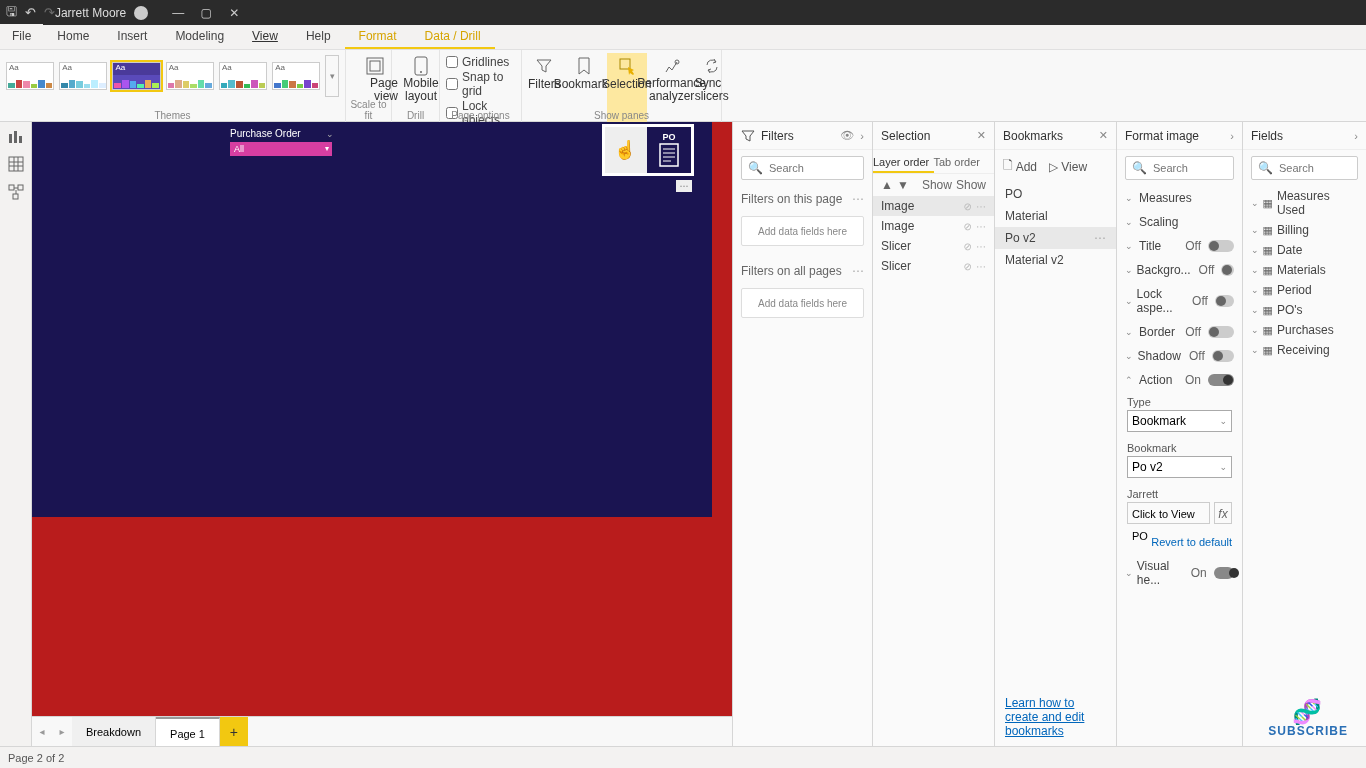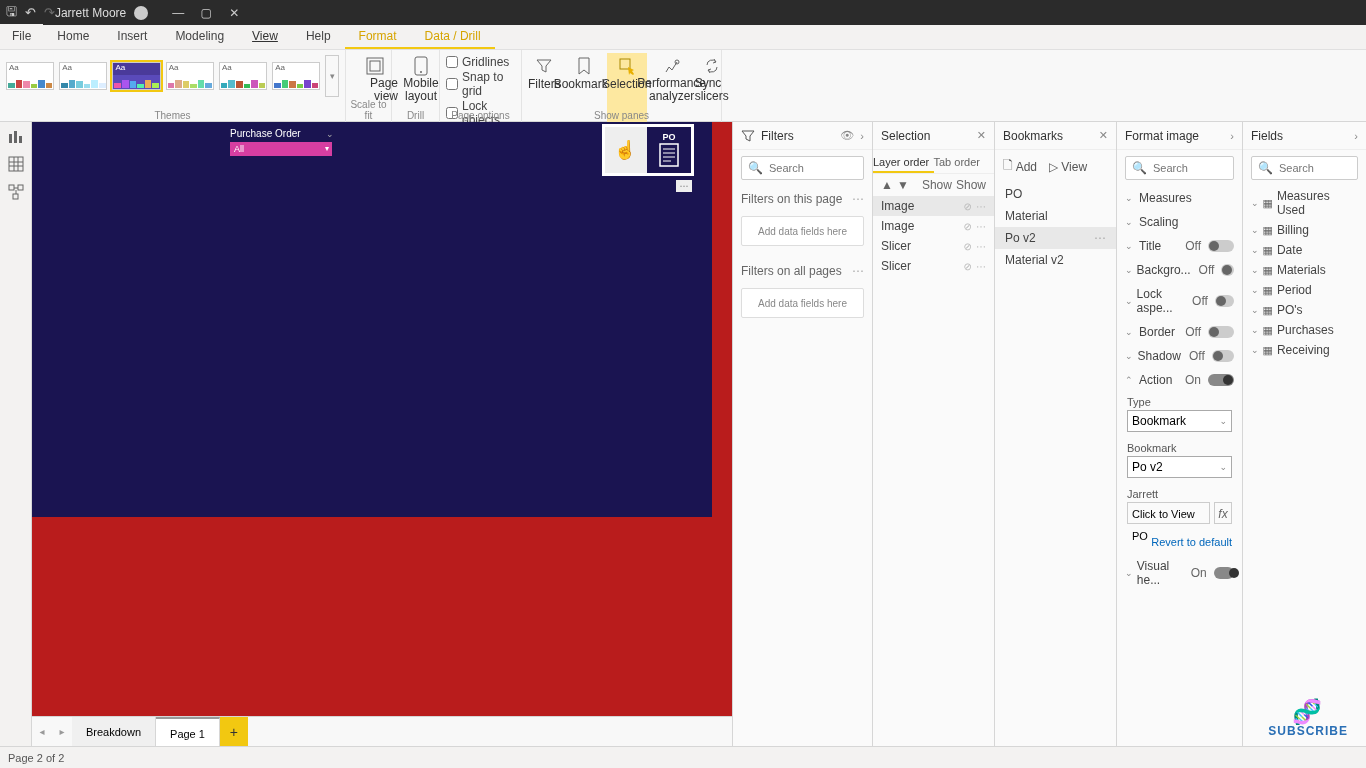--- a/index.html
+++ b/index.html
@@ -447,20 +447,21 @@
       </div>
     <div class="bm-item sel">
         <span>Po v2</span>
         <span class="sp"></span>
         <span style="color:#aaa">⋯</span>
       </div>
     <div class="bm-item">
         <span>Material v2</span>
       </div>
     <div style="flex:1"></div>
+    <div class="bm-link"><a>Learn how to create and edit bookmarks</a></div>
   </div>
 
   <div class="pane format-pane">
     <div class="pane-hdr">
       <span>Format image</span>
       <span class="sp"></span>
       <span class="ctl">›</span>
     </div>
     <div class="search-box">
       <span>🔍</span>

